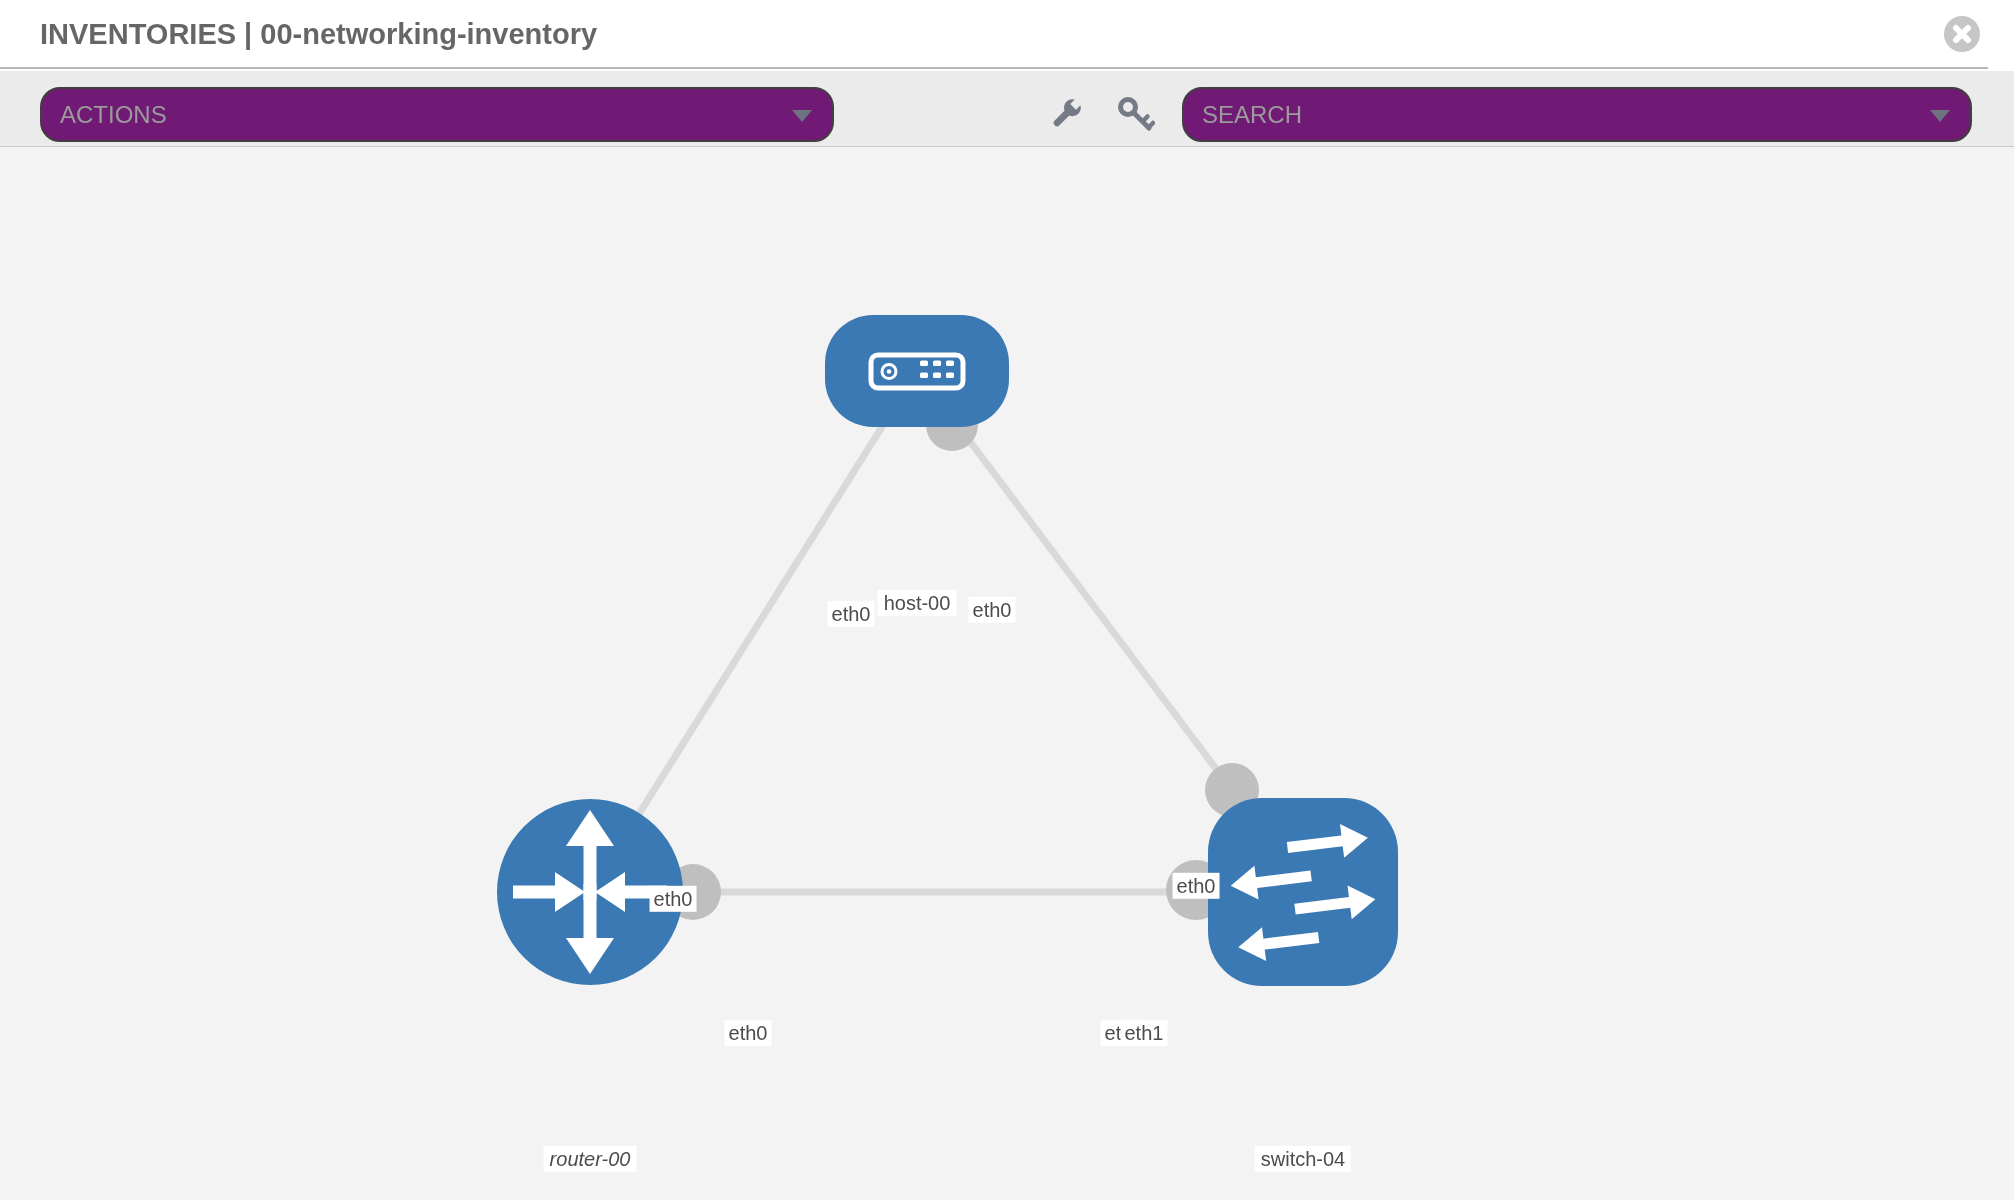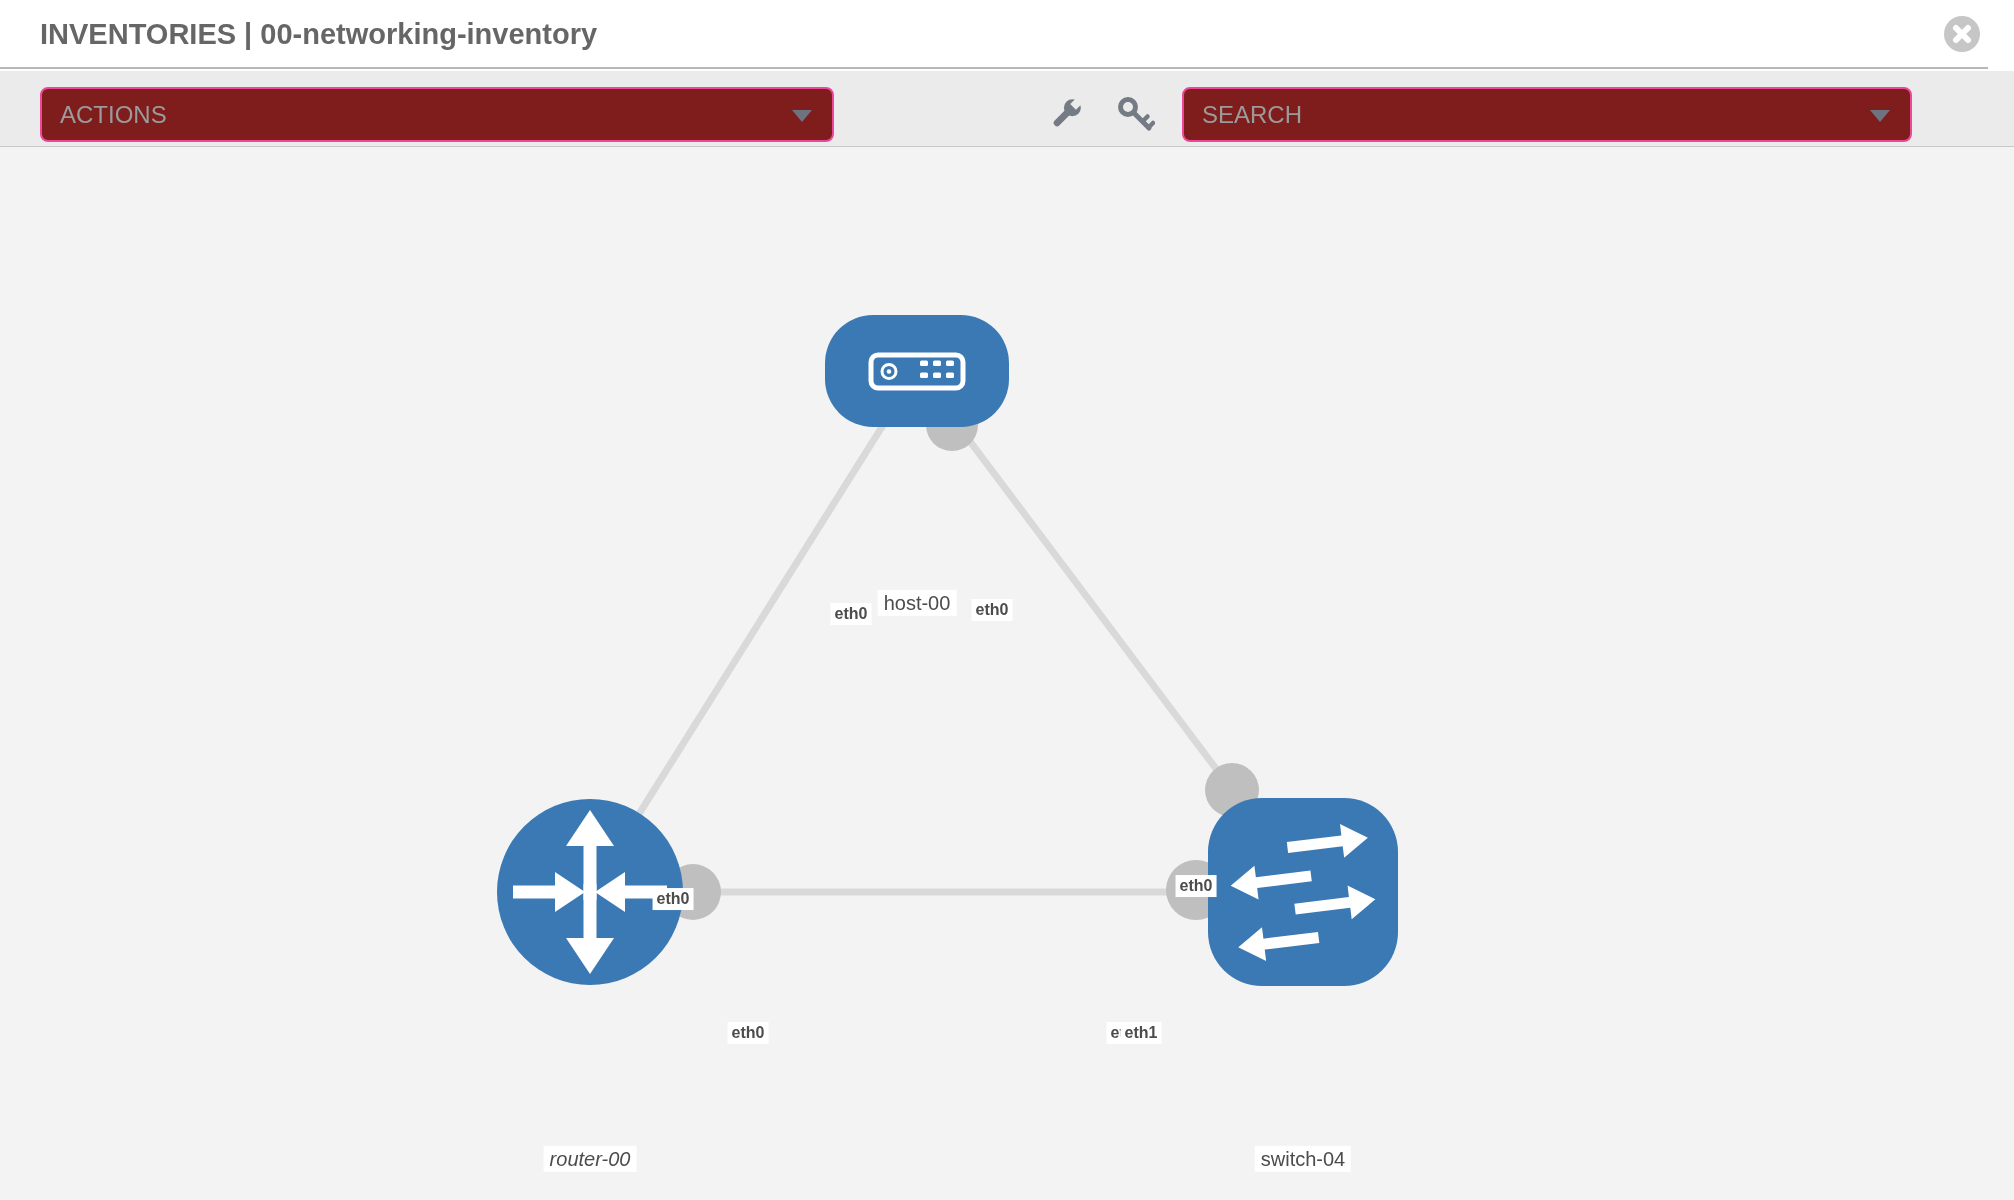--- a/index.html
+++ b/index.html
@@ -24,26 +24,26 @@
     display: flex; align-items: center; justify-content: center;
   }
 
   
   .toolbar {
     position: absolute; left: 0; top: 71px; width: 2014px; height: 76px;
     background: #ebebeb; border-bottom: 1px solid #c9c9c9;
   }
   .dropdown {
     position: absolute; top: 16px; height: 55px;
-    background: #7f1d1d; border: 2px solid #ec4899; border-radius: 8px;
+    background: #701a75; border: 2px solid #404040; border-radius: 20px;
     font-size: 24px; color: #9b9b9b; line-height: 51px; padding-left: 18px;
     cursor: pointer;
   }
   .dd-actions { left: 40px;  width: 794px; }
-  .dd-search  { left: 1182px; width: 730px; }
+  .dd-search  { left: 1182px; width: 790px; }
   .dd-caret {
     position: absolute; right: 20px; top: 21px; width: 0; height: 0;
     border-left: 10px solid transparent; border-right: 10px solid transparent;
     border-top: 12px solid #6d7480;
   }
   .tool-icon-btn {
     position: absolute; top: 23px; width: 40px; height: 40px; cursor: pointer;
   }
   .btn-wrench { left: 1046px; }
   .btn-key    { left: 1115px; }
@@ -55,21 +55,21 @@
   }
   .topology-svg { position: absolute; left: 0; top: 0; }
 
   
   .lbl {
     position: absolute; transform: translate(-50%, -50%);
     background: #ffffff; color: #4c4c4c; white-space: nowrap; line-height: 1.12;
     z-index: 5;
   }
   .node-lbl  { font-size: 20px; padding: 2px 6px; }
-  .iface-lbl { font-size: 16px; padding: 2px 4px; font-weight: bold; }
+  .iface-lbl { font-size: 20px; padding: 2px 4px; }
   .iface-pair { display: flex; background: transparent; padding: 0; }
   .iface-pair .under { background: #ffffff; padding: 2px 4px; }
   .iface-pair .over  { background: #ffffff; padding: 2px 4px; margin-left: -27px; position: relative; text-align: center; }
 </style>
 </head>
 <body>
 
 <div class="header">
   <div class="page-title">INVENTORIES | 00-networking-inventory</div>
   <div class="close-btn">

